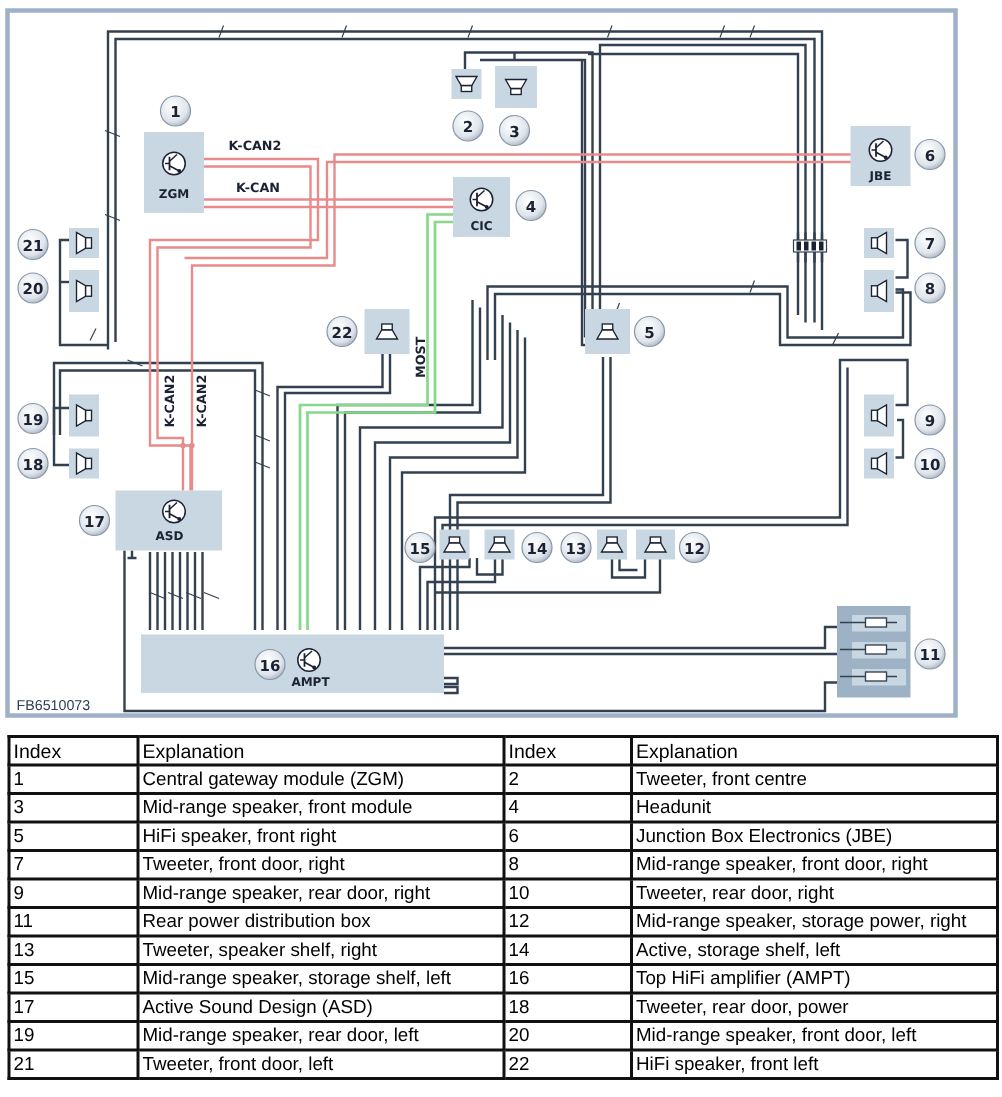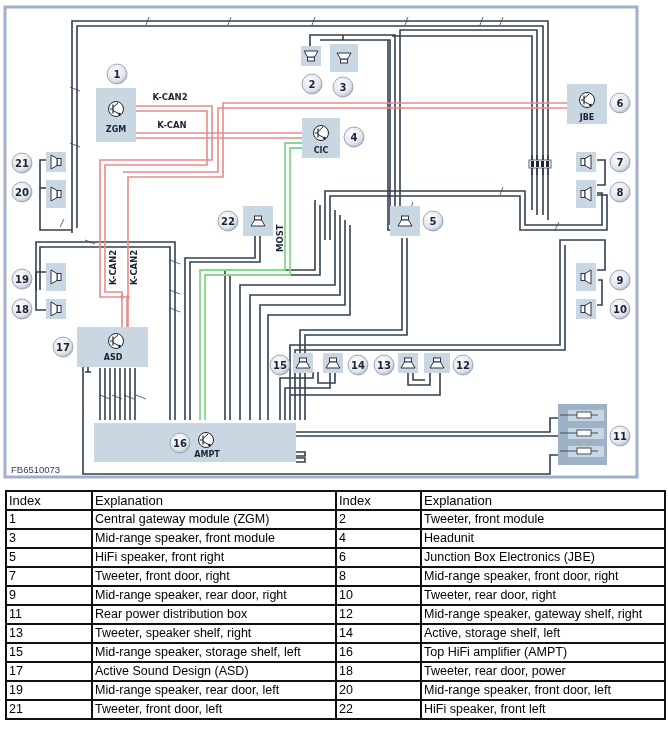--- a/index.html
+++ b/index.html
@@ -376,21 +376,21 @@
       <th>Explanation</th>
       <th>Index</th>
       <th>Explanation</th>
     </tr>
   </thead>
   <tbody>
     <tr>
         <td>1</td>
         <td>Central gateway module (ZGM)</td>
         <td>2</td>
-        <td>Tweeter, front module</td>
+        <td>Tweeter, front centre</td>
       </tr>
     <tr>
         <td>3</td>
         <td>Mid-range speaker, front module</td>
         <td>4</td>
         <td>Headunit</td>
       </tr>
     <tr>
         <td>5</td>
         <td>HiFi speaker, front right</td>
@@ -406,21 +406,21 @@
     <tr>
         <td>9</td>
         <td>Mid-range speaker, rear door, right</td>
         <td>10</td>
         <td>Tweeter, rear door, right</td>
       </tr>
     <tr>
         <td>11</td>
         <td>Rear power distribution box</td>
         <td>12</td>
-        <td>Mid-range speaker, gateway shelf, right</td>
+        <td>Mid-range speaker, storage power, right</td>
       </tr>
     <tr>
         <td>13</td>
         <td>Tweeter, speaker shelf, right</td>
         <td>14</td>
         <td>Active, storage shelf, left</td>
       </tr>
     <tr>
         <td>15</td>
         <td>Mid-range speaker, storage shelf, left</td>

